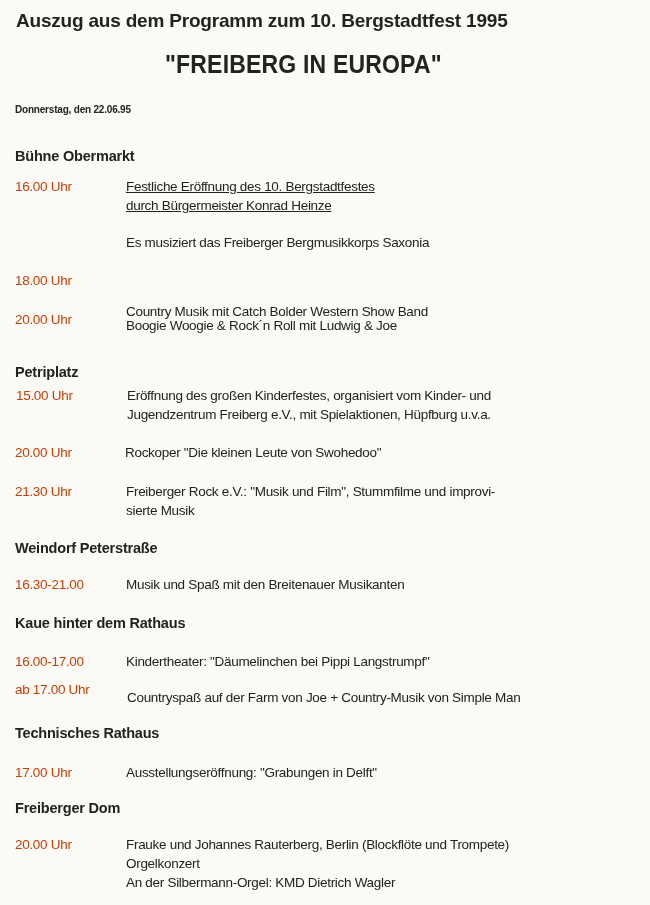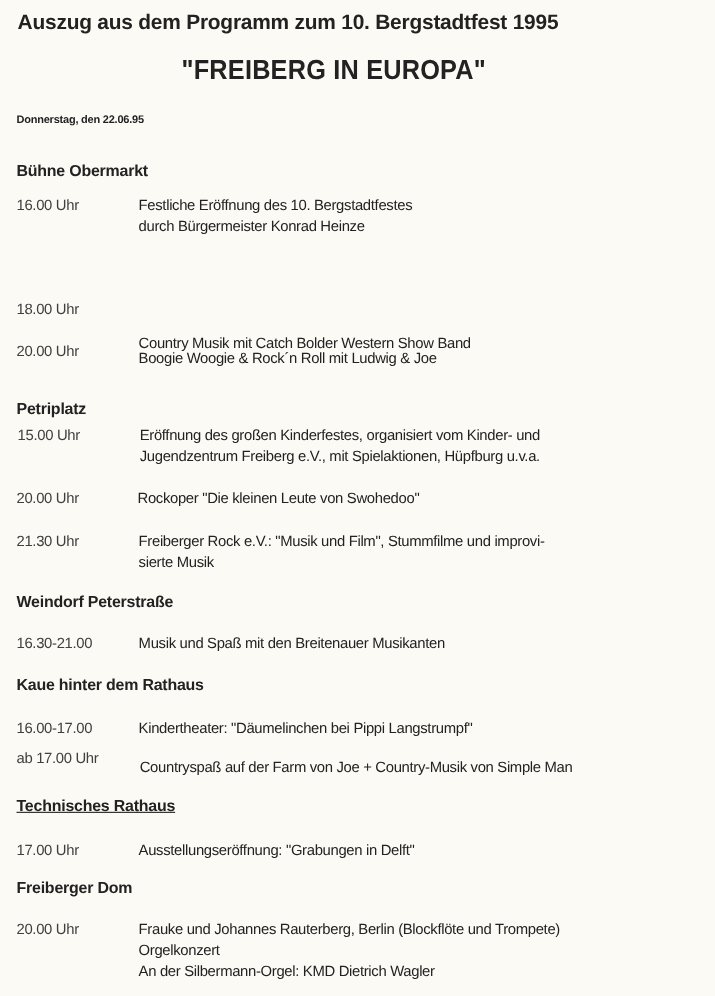--- a/index.html
+++ b/index.html
@@ -9,37 +9,40 @@
       font-family: "Liberation Sans", "DejaVu Sans", sans-serif;
       color: #1a1a1a;
       position: relative;
     }
     .page { position: absolute; left: 0; top: 0; width: 518px; height: 905px; }
     .abs { position: absolute; white-space: nowrap; }
     .h1 { font-size: 19px; font-weight: bold; letter-spacing: -0.2px; color: #222; }
     .h2 { font-size: 25px; font-weight: bold; letter-spacing: 0.2px; color: #222; transform: scaleX(0.92); transform-origin: left top; }
     .day { font-size: 10px; font-weight: bold; color: #222; letter-spacing: -0.2px; }
     .venue { font-size: 14.5px; font-weight: bold; color: #222; letter-spacing: -0.2px; }
-    .time { font-size: 13.5px; color: #404040; letter-spacing: -0.3px; }
+    .time { font-size: 13.5px; color: #c2410c; letter-spacing: -0.3px; }
     .desc { font-size: 13.5px; color: #222; letter-spacing: -0.3px; line-height: 19px; }
   </style>
 </head>
 <body>
 
 <div class="page">
 
   <div class="abs h1" style="left:16px; top:10px;">Auszug aus dem Programm zum 10. Bergstadtfest 1995</div>
   <div class="abs h2" style="left:165px; top:50px;">"FREIBERG IN EUROPA"</div>
   <div class="abs day" style="left:15px; top:104px;">Donnerstag, den 22.06.95</div>
 
   <div class="abs venue" style="left:15px; top:148px;">Bühne Obermarkt</div>
   <div class="abs time" style="left:15px; top:179px;">16.00 Uhr</div>
-  <div class="abs desc" style="left:126px; top:177px;">
+  <div class="abs desc" style="left:126px; top:177px;text-decoration:underline;">
     <div>Festliche Eröffnung des 10. Bergstadtfestes</div>
     <div>durch Bürgermeister Konrad Heinze</div>
+  </div>
+  <div class="abs desc" style="left:126px; top:233px;">
+    <div>Es musiziert das Freiberger Bergmusikkorps Saxonia</div>
   </div>
   <div class="abs time" style="left:15px; top:273px;">18.00 Uhr</div>
   <div class="abs desc" style="left:126px; top:271px;margin-top:45px;">
     <div>Boogie Woogie &amp; Rock´n Roll mit Ludwig &amp; Joe</div>
   </div>
   <div class="abs time" style="left:15px; top:312px;">20.00 Uhr</div>
   <div class="abs desc" style="left:126px; top:302px;">
     <div>Country Musik mit Catch Bolder Western Show Band</div>
   </div>
 
@@ -68,21 +71,21 @@
   <div class="abs venue" style="left:15px; top:615px;">Kaue hinter dem Rathaus</div>
   <div class="abs time" style="left:15px; top:654px;">16.00-17.00</div>
   <div class="abs desc" style="left:126px; top:652px;">
     <div>Kindertheater: "Däumelinchen bei Pippi Langstrumpf"</div>
   </div>
   <div class="abs time" style="left:15px; top:682px;">ab 17.00 Uhr</div>
   <div class="abs desc" style="left:127px; top:688px;">
     <div>Countryspaß auf der Farm von Joe + Country-Musik von Simple Man</div>
   </div>
 
-  <div class="abs venue" style="left:15px; top:725px;text-decoration:underline;">Technisches Rathaus</div>
+  <div class="abs venue" style="left:15px; top:725px;">Technisches Rathaus</div>
   <div class="abs time" style="left:15px; top:765px;">17.00 Uhr</div>
   <div class="abs desc" style="left:126px; top:763px;">
     <div>Ausstellungseröffnung: "Grabungen in Delft"</div>
   </div>
 
   <div class="abs venue" style="left:15px; top:800px;">Freiberger Dom</div>
   <div class="abs time" style="left:15px; top:837px;">20.00 Uhr</div>
   <div class="abs desc" style="left:126px; top:835px;">
     <div>Frauke und Johannes Rauterberg, Berlin (Blockflöte und Trompete)</div>
     <div>Orgelkonzert</div>

